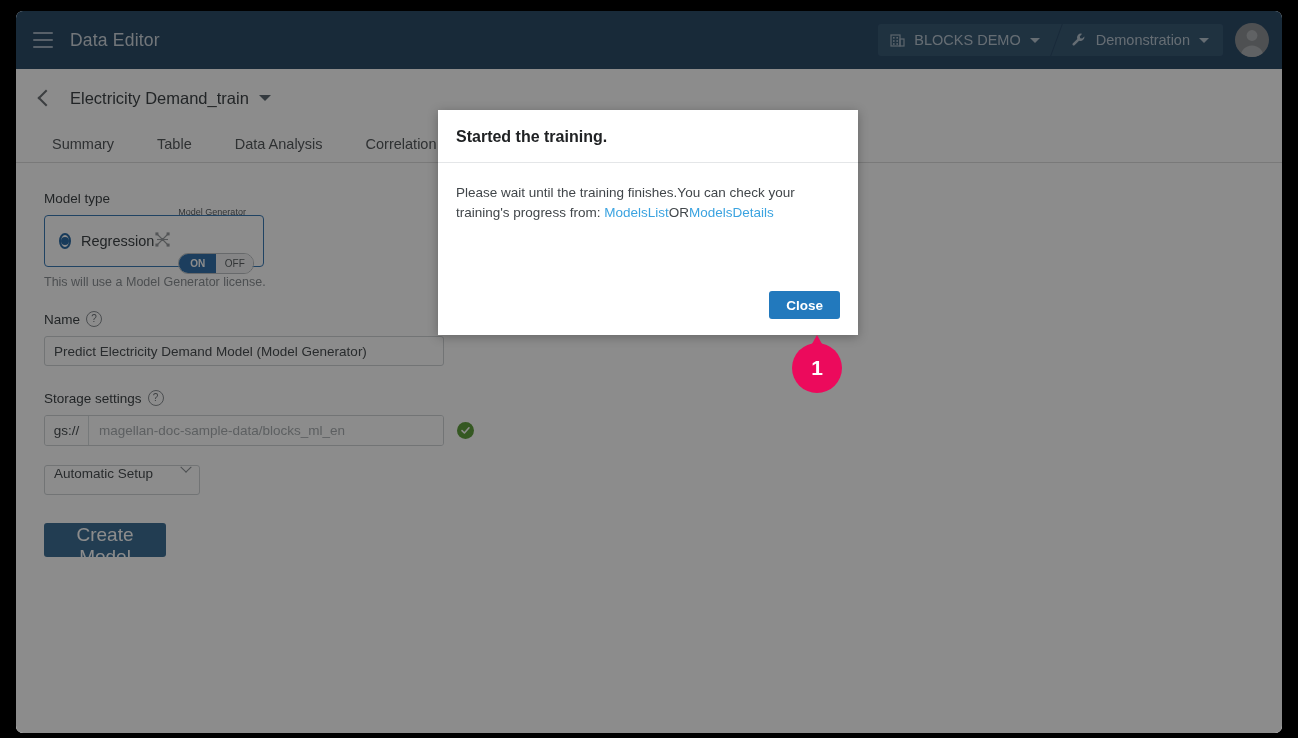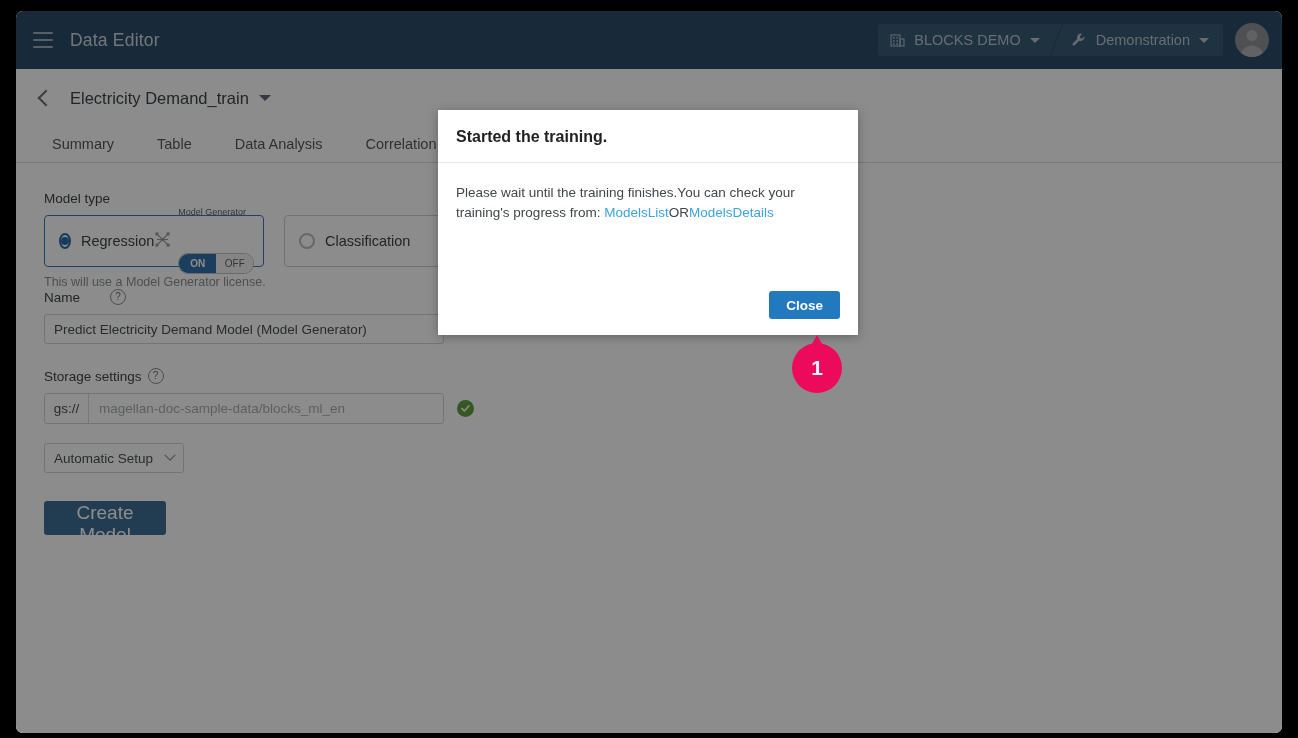--- a/index.html
+++ b/index.html
@@ -308,26 +308,26 @@
     border-radius: 50%;
     background: #62a03f;
     margin-left: 13px;
     display: flex;
     align-items: center;
     justify-content: center;
   }
 
   .select-box {
     margin-top: 19px;
-    width: 140px;
+    width: 156px;
     height: 30px;
     border: 1px solid #cfd3d6;
     border-radius: 3px;
     display: flex;
-    align-items: center;
+    align-items: flex-start;
     padding: 0 9px;
     box-sizing: border-box;
     cursor: pointer;
     background: #fff;
   }
   .select-text { font-size: 13.5px; color: #4a4f52; }
   .select-caret {
     margin-left: auto;
     width: 7px; height: 7px;
     border-right: 1.6px solid #8b9094;
@@ -533,29 +533,25 @@
             <span class="mg-texts">
               <span class="mg-caption">Model Generator</span>
               <span class="toggle">
                 <span class="on">ON</span>
                 <span class="off">OFF</span>
               </span>
             </span>
           </span>
         </div>
 
-        <div class="mt-card">
-          <span class="radio off"></span>
-          <span class="mt-label">Classification</span>
-        </div>
       </div>
       <div class="license-note">This will use a Model Generator license.</div>
 
       
-      <div class="field-label" style="gap:24px;">
+      <div class="field-label" style="margin-top:22px;">
         <span>Name</span>
         <span class="help-icon">?</span>
       </div>
       <input class="name-input" value="Predict Electricity Demand Model (Model Generator)" style="">
 
       
       <div class="field-label" style="margin-top:24px;">
         <span>Storage settings</span>
         <span class="help-icon">?</span>
       </div>

